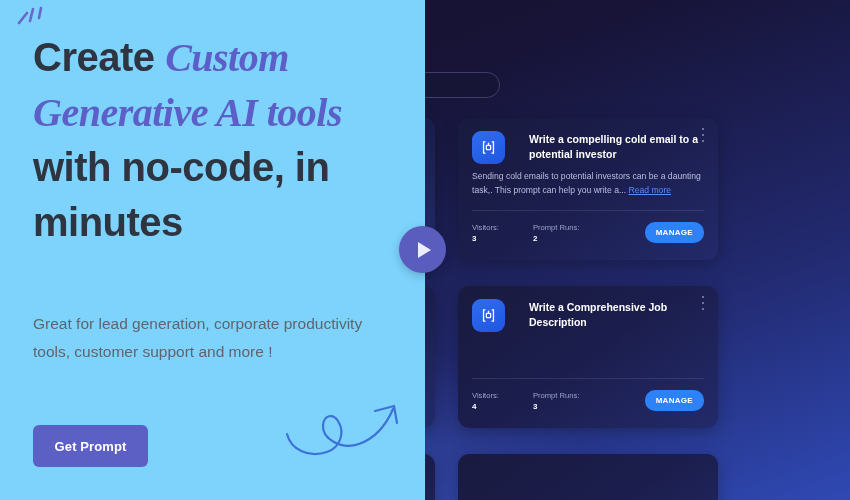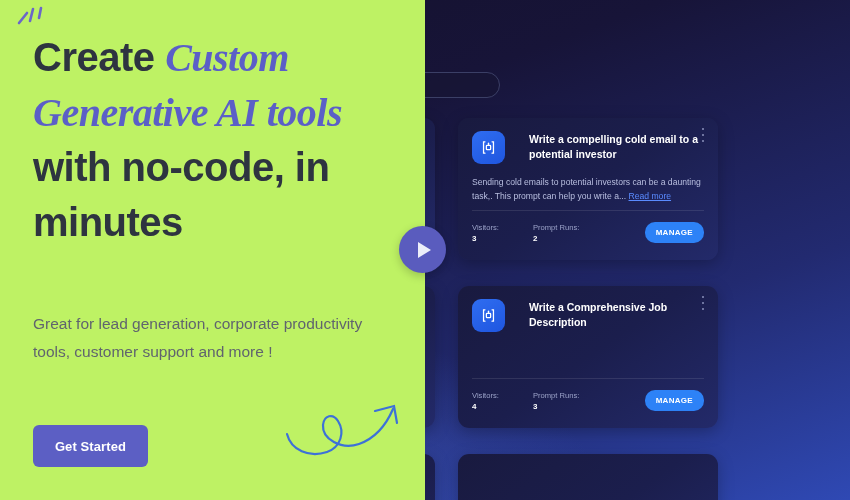--- a/index.html
+++ b/index.html
@@ -6,21 +6,21 @@
   html,body { width:850px; height:500px; overflow:hidden; }
   body {
     font-family:"Liberation Sans", sans-serif;
     background:#eceef9;
   }
   .stage { position:relative; width:850px; height:500px; overflow:hidden; }
 
   
   .hero {
     position:absolute; left:0; top:0; width:425px; height:500px;
-    background:#bef264;
+    background:#7dd3fc;
     z-index:30;
   }
   .sparkle { position:absolute; left:12px; top:4px; width:40px; height:30px; }
   .headline {
     position:absolute; left:33px; top:30px; width:370px;
     font-size:40px; line-height:55px; font-weight:700;
     color:#2e3440; letter-spacing:-0.5px;
   }
   .headline .em {
     font-family:"Liberation Serif", serif;
@@ -87,21 +87,21 @@
   .card-icon {
     width:33px; height:33px; border-radius:9px; flex:0 0 33px;
     background:linear-gradient(150deg,#2f6df0,#1f56e0);
     display:flex; align-items:center; justify-content:center;
   }
   .card-title {
     font-size:10.5px; line-height:15px; font-weight:700; color:#ffffff;
     padding-top:1px;
   }
   .card-desc {
-    margin-top:11px; font-size:8.6px; line-height:14px; color:#b9bfe0;
+    margin-top:5px; font-size:8.6px; line-height:14px; color:#b9bfe0;
   }
   .read-more { color:#5a8bff; text-decoration:underline; }
   .card-rule {
     position:absolute; left:14px; right:14px; top:92px; height:1px;
     background:rgba(255,255,255,0.10);
   }
   .card-foot {
     position:absolute; left:14px; right:14px; top:104px;
     display:flex; align-items:flex-start;
   }
@@ -247,21 +247,21 @@
         <line x1="7" y1="19" x2="15" y2="9"></line>
         <line x1="18" y1="17" x2="21" y2="5"></line>
         <line x1="27" y1="14" x2="29" y2="4"></line>
       </svg>
     </span>
 
     <h1 class="headline"><span>Create </span><span class="em">Custom Generative AI tools</span><span> with no-code, in minutes</span></h1>
 
     <p class="subtext">Great for lead generation, corporate productivity tools, customer support and more !</p>
 
-    <button class="cta">Get Started</button>
+    <button class="cta">Get Prompt</button>
 
     <span class="arrow-doodle">
       <svg width="125" height="75" viewBox="0 0 125 75" fill="none" stroke="#3d71d8" stroke-width="2.2" stroke-linecap="round">
         <path d="M4 42 C8 58 26 66 44 60 C58 55 62 40 55 29 C50 21 41 23 40 33 C39 47 58 58 76 52 C93 46 104 31 110 17"></path>
         <path d="M92 19 L111 14 L114 31"></path>
       </svg>
     </span>
   </div>
 
   <button class="play">

